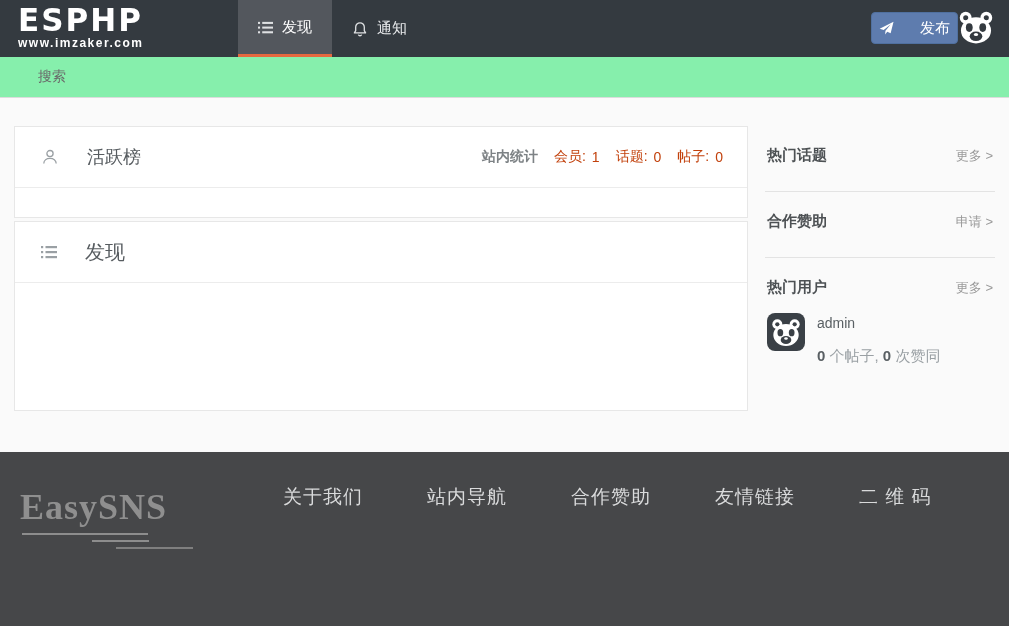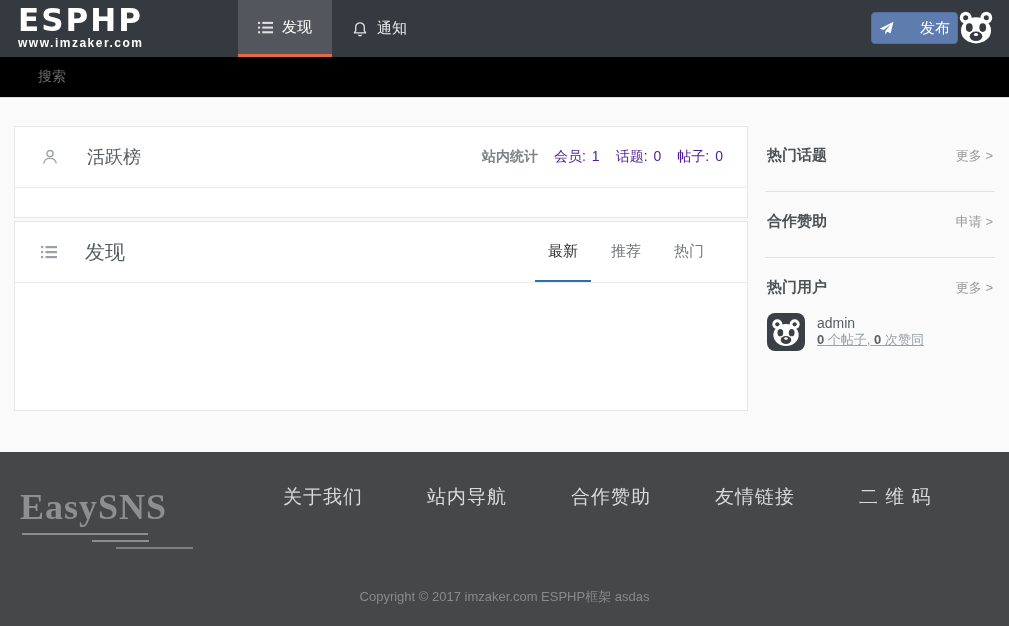--- a/index.html
+++ b/index.html
@@ -12,53 +12,53 @@
   .logo-title { font-family:"DejaVu Sans", sans-serif; font-weight:900; font-size:31px; letter-spacing:2px; transform:scaleY(1.05); }
   .logo-sub { font-weight:bold; font-size:12px; letter-spacing:1.5px; margin-top:2px; }
   .nav-items { position:absolute; left:238px; top:0; height:57px; display:flex; }
   .nav-item { height:57px; display:flex; align-items:center; gap:9px; padding:0 20px; color:#e8eaec; font-size:15px; cursor:pointer; }
   .nav-item.active { background:#53575d; border-bottom:3px solid #e5693f; color:#fff; }
   .nav-icon { display:inline-flex; color:#dfe1e3; }
   .publish-btn { position:absolute; left:871px; top:12px; width:87px; height:32px; background:#5e7cae; border:1px solid #50709f; border-radius:4px; color:#fff; font-size:15px; display:flex; align-items:center; justify-content:center; gap:26px; cursor:pointer; font-family:inherit; }
   .nav-avatar { position:absolute; left:957px; top:9px; width:38px; height:38px; cursor:pointer; --bear-dark:#343a40; }
 
   
-  .searchbar { position:absolute; left:0; top:57px; width:1009px; height:41px; background:#000000; border-bottom:1px solid #dcdcdc; display:flex; align-items:center; cursor:pointer; }
+  .searchbar { position:absolute; left:0; top:57px; width:1009px; height:41px; background:#86efac; border-bottom:1px solid #dcdcdc; display:flex; align-items:center; cursor:pointer; }
   .searchbar span { margin-left:38px; font-size:14px; color:#6a6a6a; }
 
   
   .card { position:absolute; background:#fff; border:1px solid #e7e7e7; width:734px; left:14px; }
   .card-active { top:126px; height:92px; }
   .card-discover { top:221px; height:190px; }
   .card-header { display:flex; align-items:center; border-bottom:1px solid #ececec; padding:0 24px 0 26px; }
   .card-active .card-header { height:61px; }
   .card-discover .card-header { height:61px; padding-right:30px; }
   .card-title { display:flex; align-items:center; gap:28px; color:#575c60; }
   .card-active .card-title { font-size:18px; }
   .card-discover .card-title { font-size:20px; }
   .hdr-icon { color:#9aa0a4; display:inline-flex; }
   .stats { margin-left:auto; display:flex; align-items:center; gap:16px; font-size:14px; }
   .stats-title { color:#7d8285; font-weight:bold; }
-  .stat { color:#4c1d95; display:inline-flex; gap:6px; }
+  .stat { color:#c2410c; display:inline-flex; gap:6px;align-items:center; }
   .tabs { margin-left:auto; display:flex; height:100%; }
   .tab { height:100%; display:flex; align-items:center; padding:0 13px; margin-left:7px; font-size:15px; color:#76797c; cursor:pointer; border-bottom:2px solid transparent; }
   .tab.active { color:#333; border-bottom-color:#2f6fa7; }
 
   
   .sidebar { position:absolute; left:765px; top:126px; width:230px; }
   .side-section { padding:20px 2px 26px; border-bottom:1px solid #e3e3e3; }
   .side-section.last { border-bottom:none; }
   .side-head { display:flex; align-items:baseline; justify-content:space-between; }
   .side-title { font-size:15px; font-weight:bold; color:#4d5154; }
   .side-action { font-size:13px; color:#999; cursor:pointer; }
   .user-row { display:flex; margin-top:16px; cursor:pointer; }
   .user-avatar { width:38px; height:38px; border-radius:8px; background:#3a4046; --bear-dark:#3a4046; flex:none; padding:4px 3px 2px; }
   .user-info { margin-left:12px; padding-top:2px; }
   .user-name { font-size:14px; color:#5a6064; }
-  .user-meta { font-size:13px; color:#9aa0a4; margin-top:0;text-decoration:underline; }
+  .user-meta { font-size:15px; color:#9aa0a4; margin-top:16px; }
   .user-meta b { color:#595f63; font-weight:bold; }
 
   
   .footer { position:absolute; left:0; top:452px; width:1009px; height:174px; background:#464749; }
   .footer-logo { position:absolute; left:20px; top:34px; font-family:"Liberation Serif", serif; font-weight:bold; font-size:36px; color:#8f8f8f; letter-spacing:1px; cursor:pointer; }
   .logo-line { position:absolute; height:2px; background:#8d8d8d; }
   .logo-line.l1 { left:22px; top:81px; width:126px; }
   .logo-line.l2 { left:92px; top:88px; width:57px; }
   .logo-line.l3 { left:116px; top:95px; width:77px; background:#7f7f7f; }
   .footer-links { position:absolute; left:283px; top:32px; display:flex; column-gap:64px; }
@@ -168,25 +168,20 @@
             <rect x="0" y="2" width="2.2" height="2.2"></rect>
             <rect x="4.5" y="2" width="11.5" height="2.2"></rect>
             <rect x="0" y="7" width="2.2" height="2.2"></rect>
             <rect x="4.5" y="7" width="11.5" height="2.2"></rect>
             <rect x="0" y="12" width="2.2" height="2.2"></rect>
             <rect x="4.5" y="12" width="11.5" height="2.2"></rect>
           </svg>
       </span>
       <span>发现</span>
     </div>
-    <div class="tabs">
-      <div class="tab active">最新</div>
-      <div class="tab">推荐</div>
-      <div class="tab">热门</div>
-    </div>
   </div>
   <div></div>
 </div>
 
 <div class="sidebar">
   <div class="side-section">
     <div class="side-head">
       <span class="side-title">热门话题</span>
       <span class="side-action">更多 &gt;</span>
     </div>
@@ -234,14 +229,13 @@
   <div class="logo-line l1"></div>
   <div class="logo-line l2"></div>
   <div class="logo-line l3"></div>
   <div class="footer-links">
     <span class="footer-link">关于我们</span>
     <span class="footer-link">站内导航</span>
     <span class="footer-link">合作赞助</span>
     <span class="footer-link">友情链接</span>
     <span class="footer-link">二 维 码</span>
   </div>
-  <div class="footer-copy">Copyright © 2017 imzaker.com ESPHP框架 asdas</div>
 </div>
 
 </body></html>

